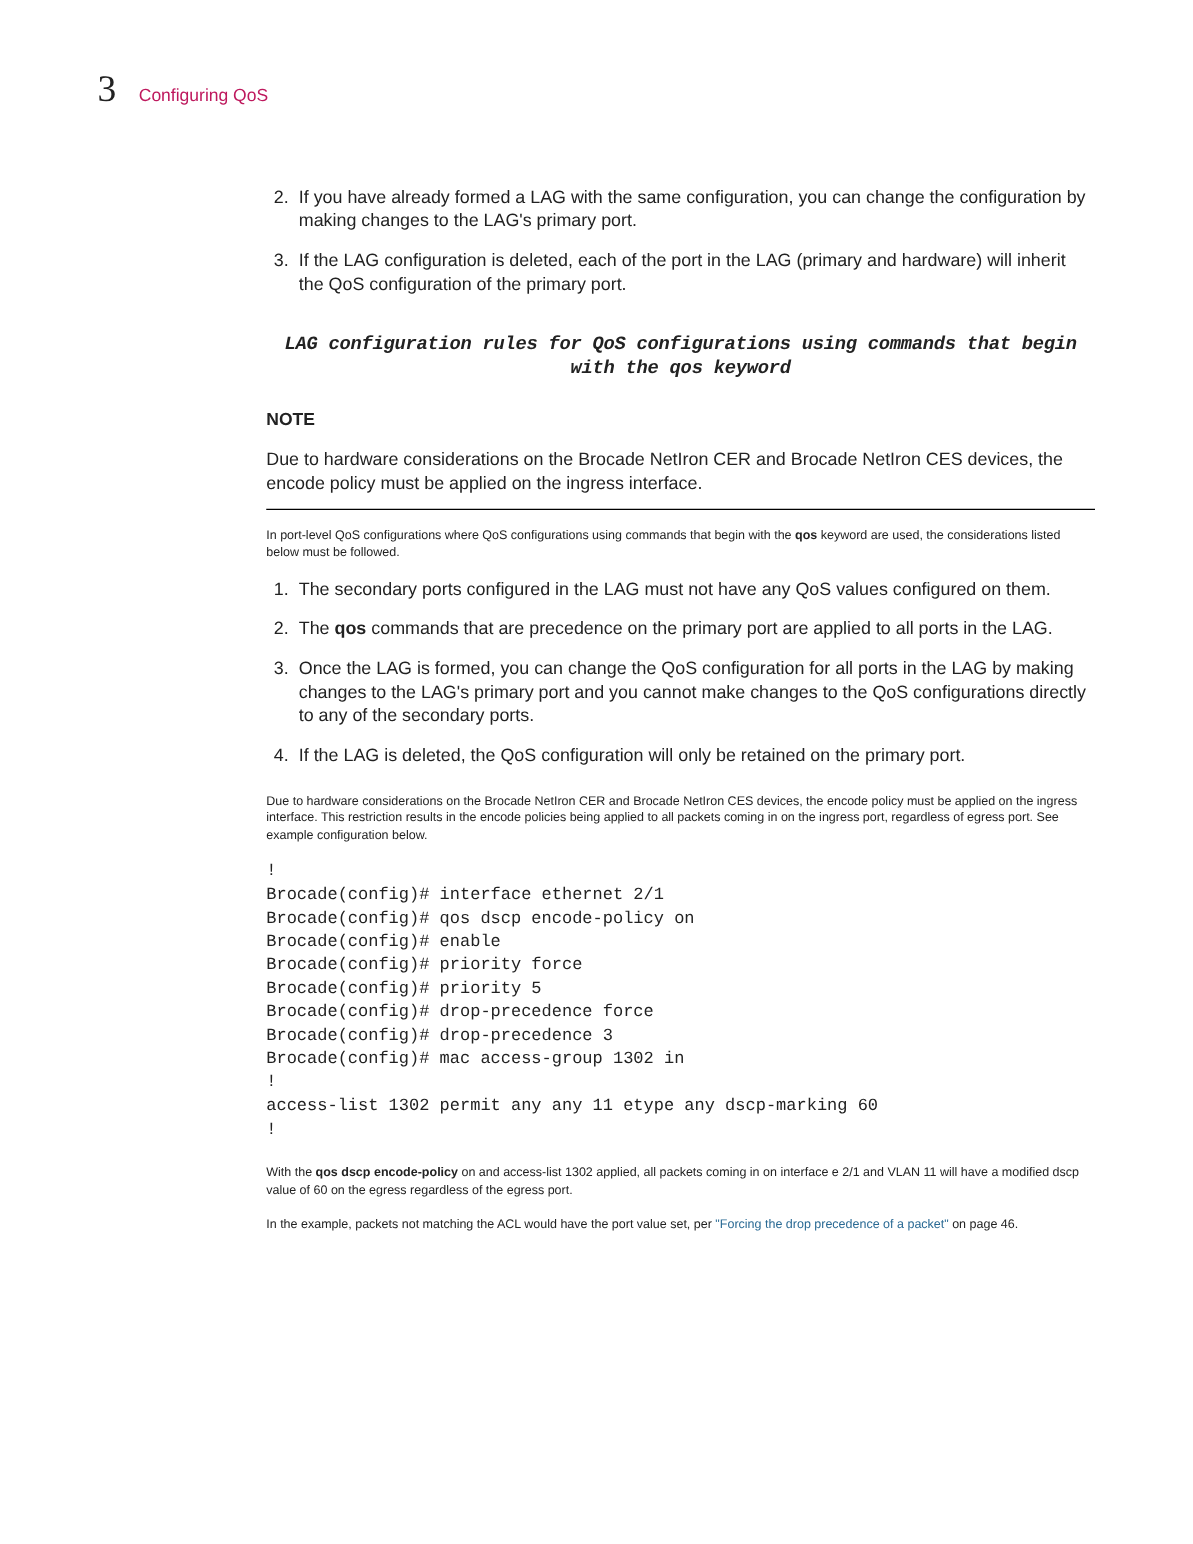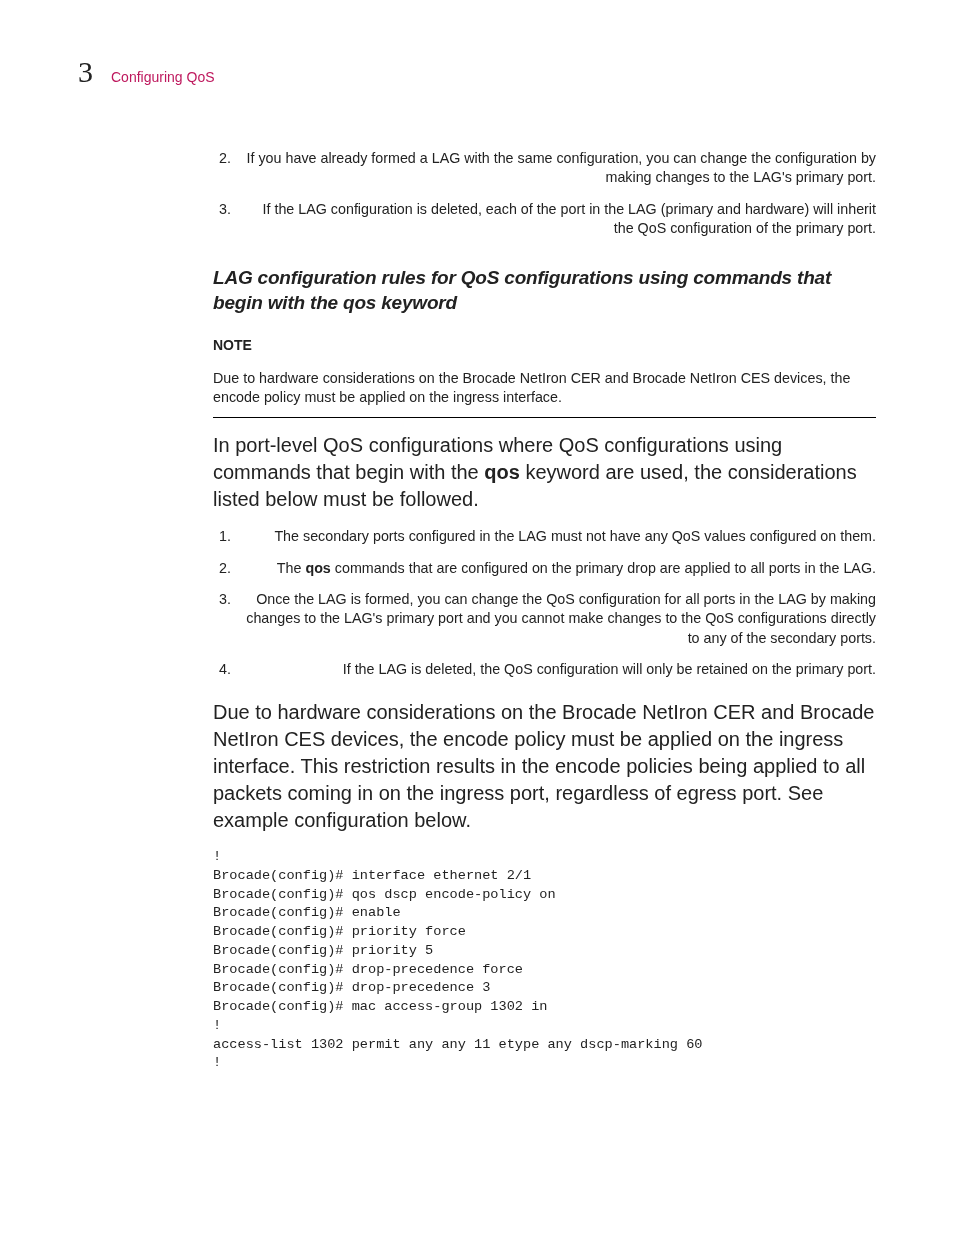--- a/index.html
+++ b/index.html
@@ -29,51 +29,51 @@
     color: #be185d;
   }
   .content {
     margin-left: 135px;
     margin-right: 0;
   }
   ol.plain {
     list-style: decimal;
     padding-left: 22px;
     margin: 0 0 20px 0;
-    text-align: right;
   }
   ol.plain li {
     font-size: 14.3px;
     line-height: 1.35;
     margin-bottom: 12px;
     padding-left: 4px;
   }
   h2.section-title {
-    font-family: Liberation Sans, sans-serif;
+    font-family: Liberation Mono, monospace;
     font-style: italic;
     font-weight: bold;
-    font-size: 19px;
+    font-size: 15px;
     line-height: 1.28;
     margin: 28px 0 22px 0;
     letter-spacing: -0.2px;
+    text-align: center;
   }
   .note-label {
     font-weight: bold;
     font-size: 14px;
     margin-bottom: 16px;
   }
   .note-body {
     font-size: 14.3px;
     line-height: 1.35;
     padding-bottom: 10px;
     border-bottom: 1px solid #000;
     margin-bottom: 14px;
   }
   p.body {
-    font-size: 20px;
+    font-size: 10px;
     line-height: 1.35;
     margin: 12px 0 14px 0;
   }
   .bold { font-weight: bold; }
   pre.code {
     font-family: "Courier New", Courier, monospace;
     font-size: 13.6px;
     line-height: 1.38;
     margin: 10px 0 18px 0;
     white-space: pre;
@@ -109,21 +109,21 @@
 
     <p class="body">
       <span>In port-level QoS configurations where QoS configurations using commands that begin with the </span><span class="bold">qos</span><span> keyword are used, the considerations listed below must be followed.</span>
     </p>
 
     <ol class="plain">
       <li>
         <span>The secondary ports configured in the LAG must not have any QoS values configured on them.</span>
       </li>
       <li>
-        <span>The </span><span class="bold">qos</span><span> commands that are configured on the primary drop are applied to all ports in the LAG.</span>
+        <span>The </span><span class="bold">qos</span><span> commands that are precedence on the primary port are applied to all ports in the LAG.</span>
       </li>
       <li>
         <span>Once the LAG is formed, you can change the QoS configuration for all ports in the LAG by making changes to the LAG's primary port and you cannot make changes to the QoS configurations directly to any of the secondary ports.</span>
       </li>
       <li>
         <span>If the LAG is deleted, the QoS configuration will only be retained on the primary port.</span>
       </li>
     </ol>
 
     <p class="body">Due to hardware considerations on the Brocade NetIron CER and Brocade NetIron CES devices, the encode policy must be applied on the ingress interface. This restriction results in the encode policies being applied to all packets coming in on the ingress port, regardless of egress port. See example configuration below.</p>
@@ -134,16 +134,22 @@
 Brocade(config)# enable
 Brocade(config)# priority force
 Brocade(config)# priority 5
 Brocade(config)# drop-precedence force
 Brocade(config)# drop-precedence 3
 Brocade(config)# mac access-group 1302 in
 !
 access-list 1302 permit any any 11 etype any dscp-marking 60
 !</pre>
 
+    <p class="body">
+      <span>With the </span><span class="bold">qos dscp encode-policy</span><span> on and access-list 1302 applied, all packets coming in on interface e 2/1 and VLAN 11 will have a modified dscp value of 60 on the egress regardless of the egress port.</span>
+    </p>
 
+    <p class="body">
+      <span>In the example, packets not matching the ACL would have the port value set, per </span><a class="xref">"Forcing the drop precedence of a packet"</a><span> on page 46.</span>
+    </p>
 
   </div>
 </div>
 
 </body></html>

